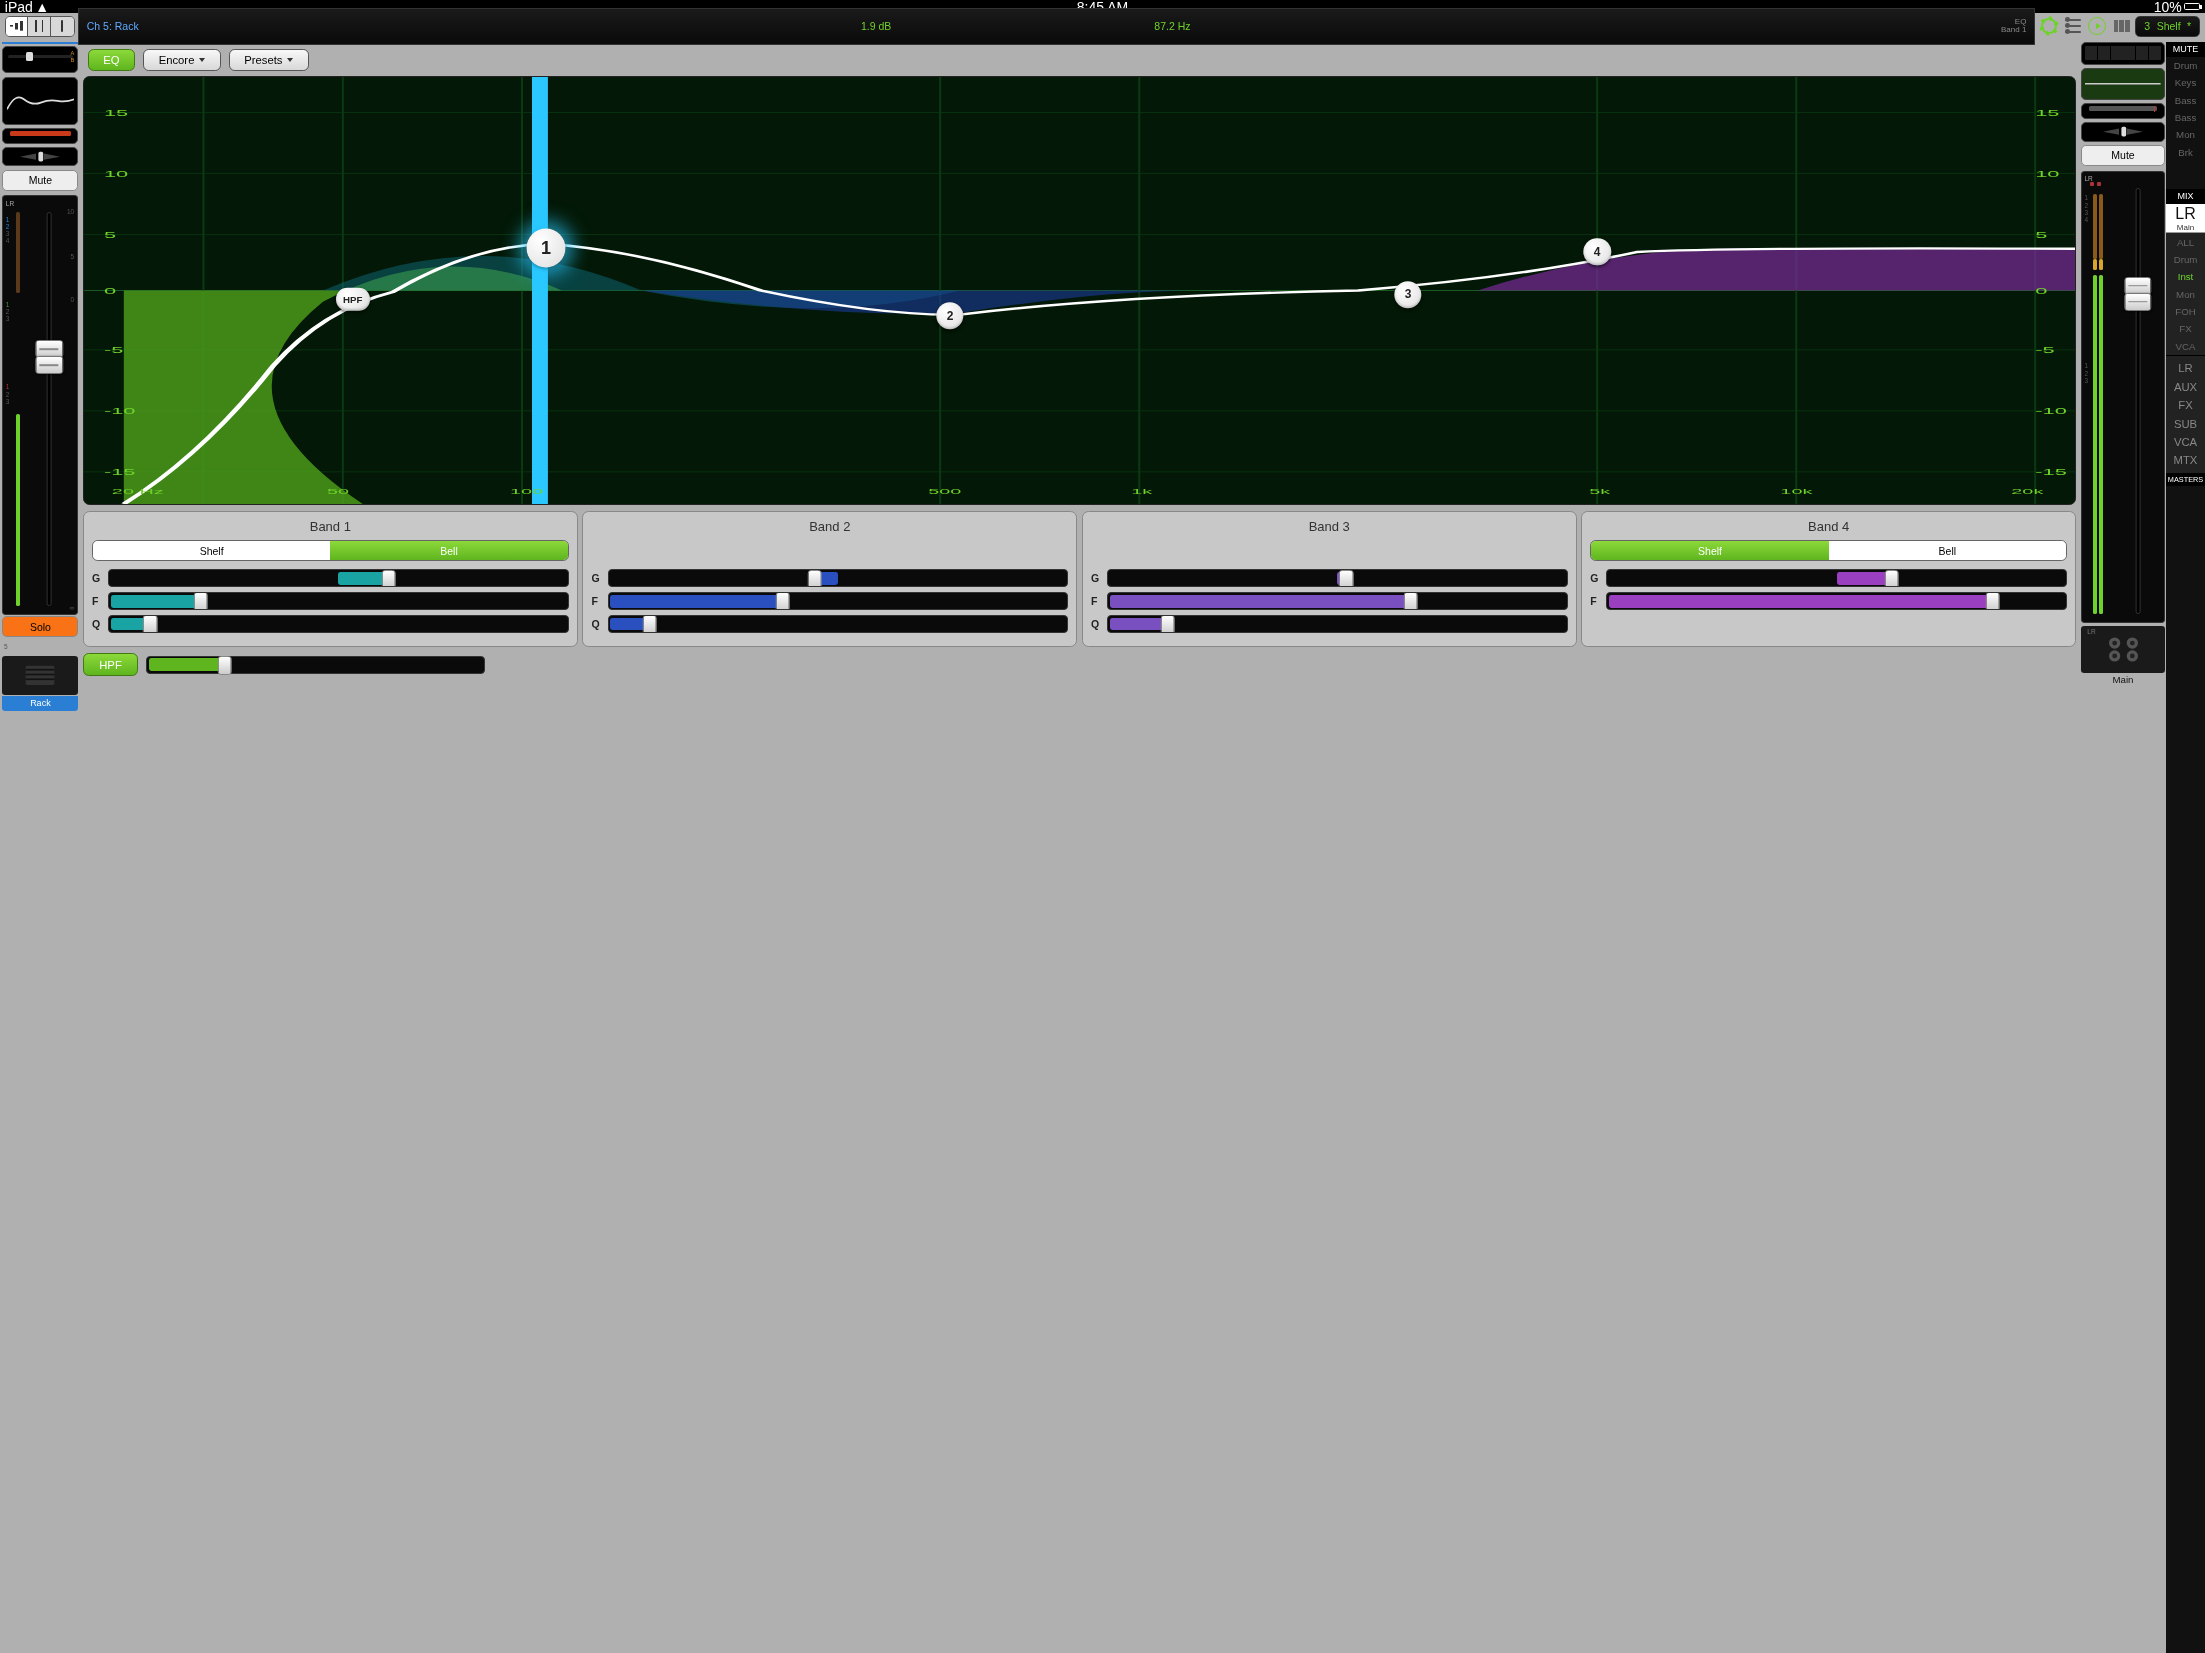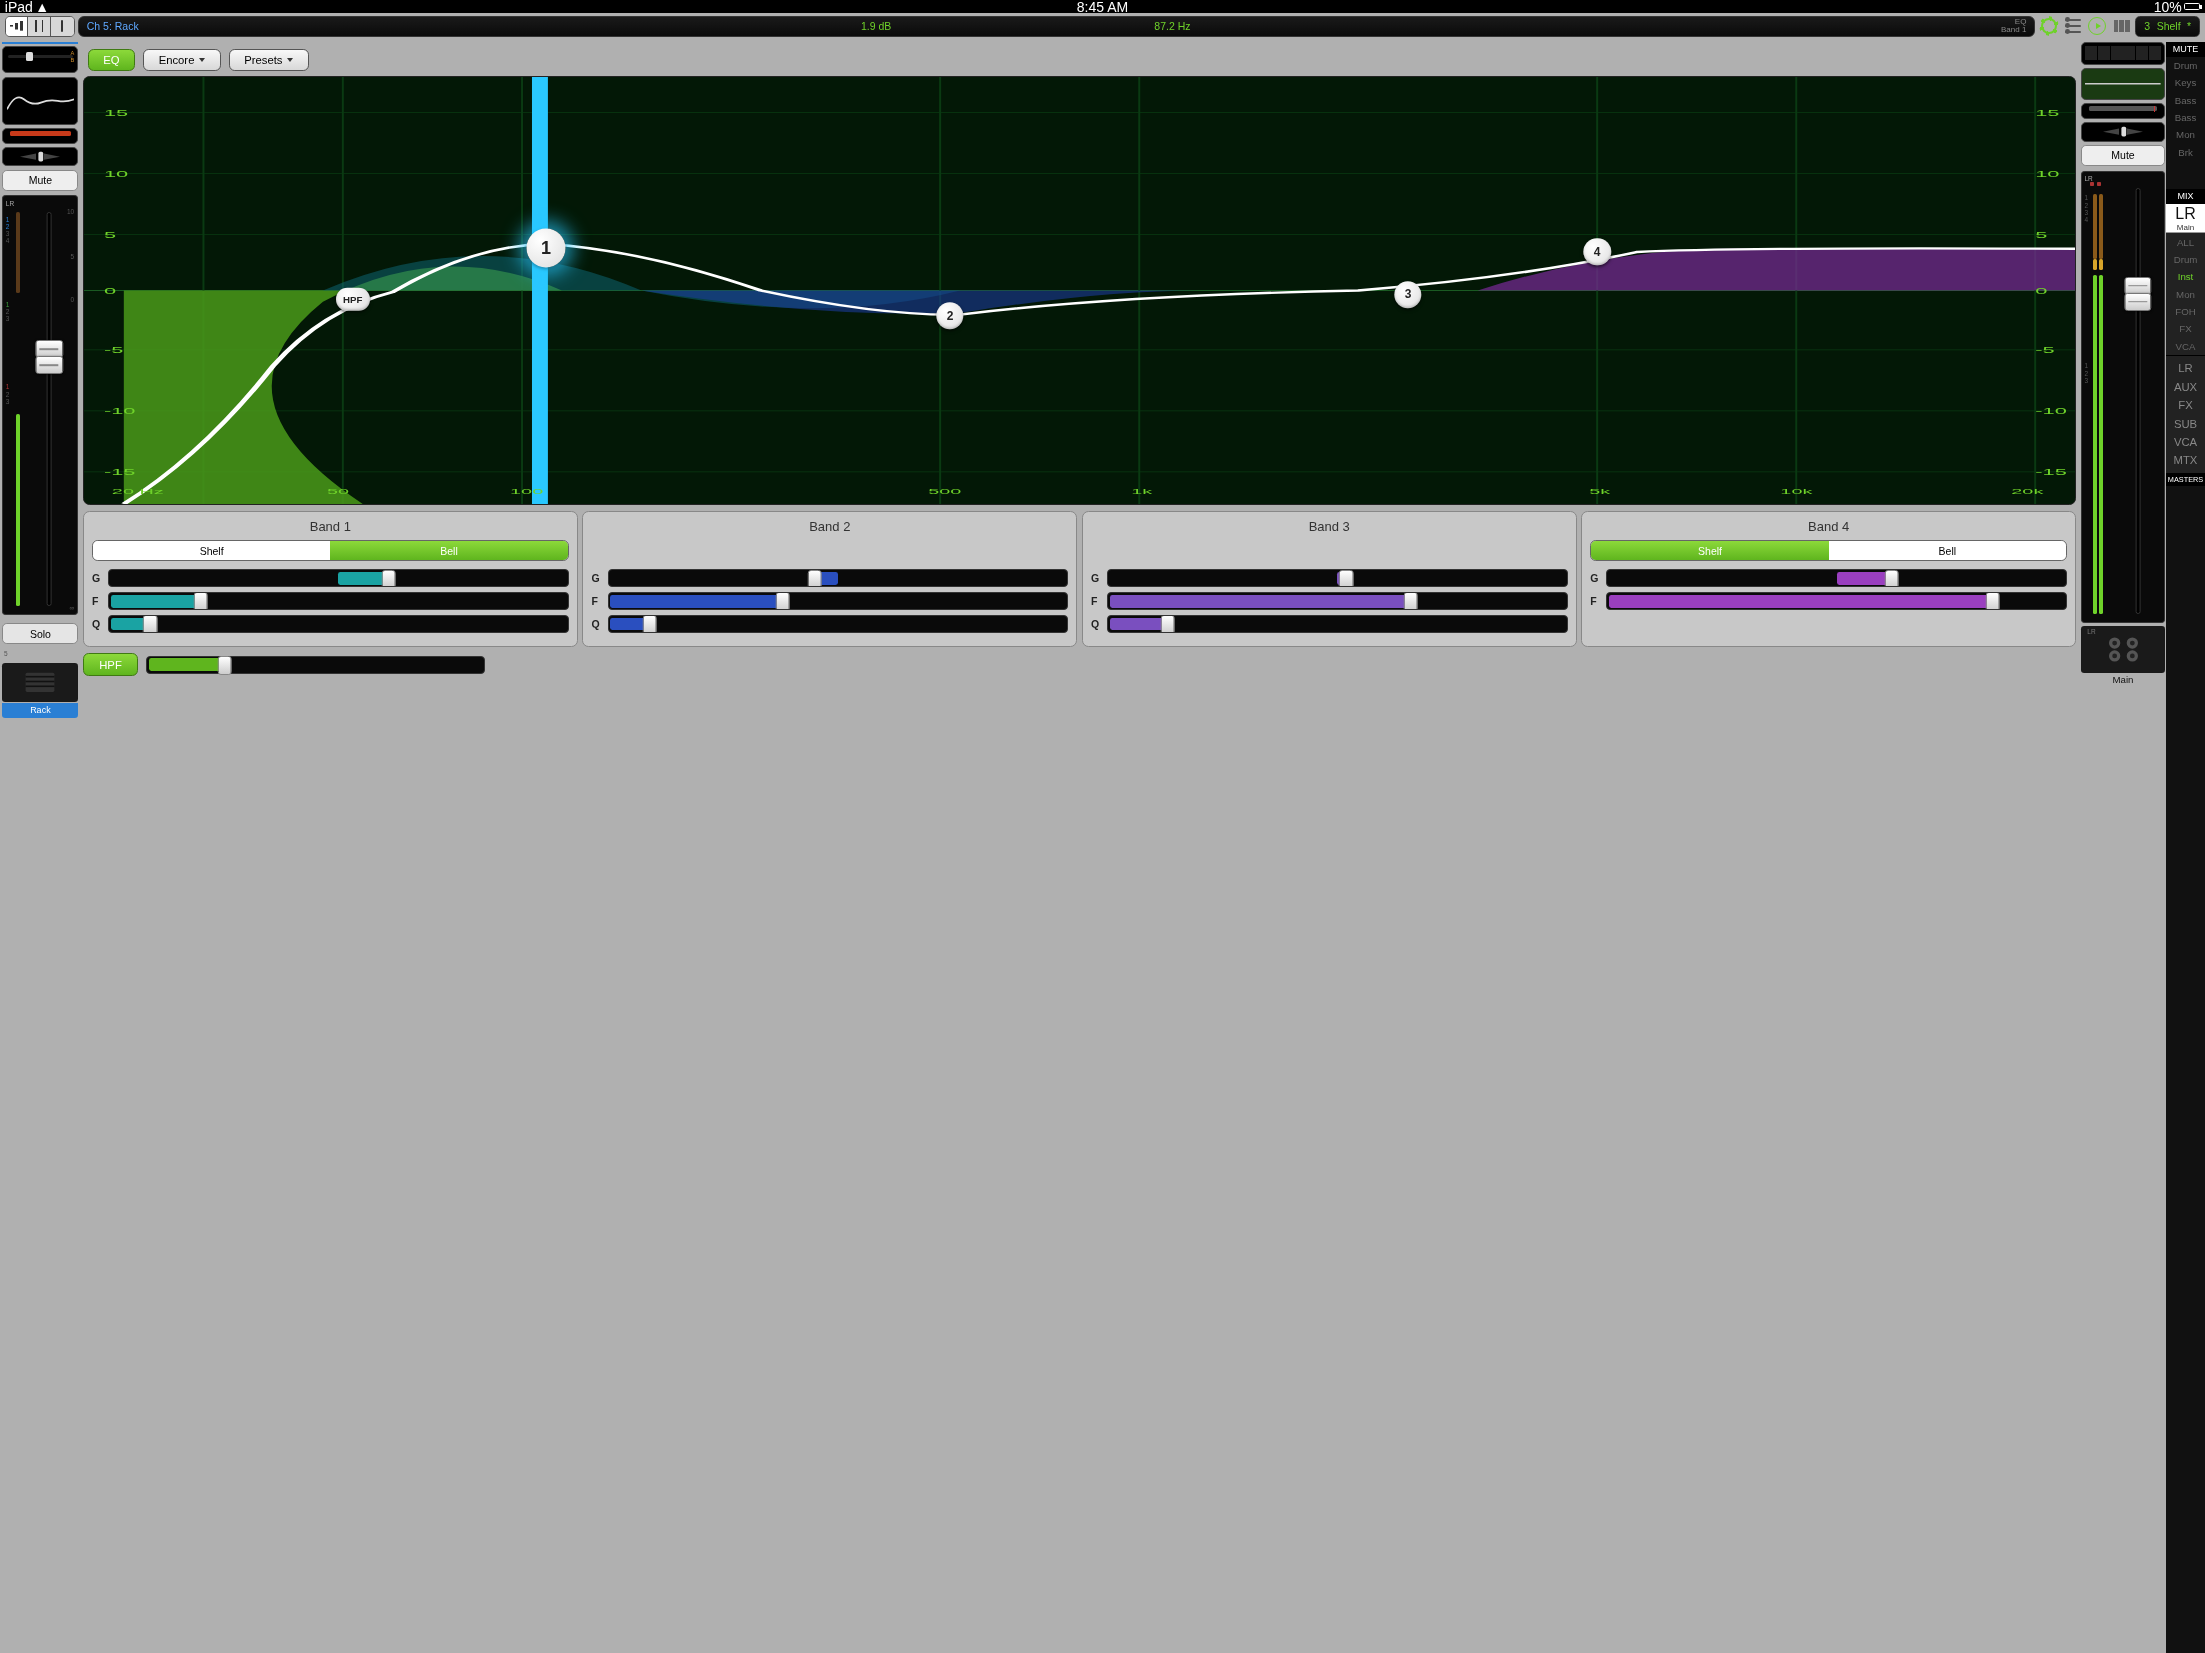--- a/index.html
+++ b/index.html
@@ -12,42 +12,42 @@
 .battery-icon { width:16px; height:7.3px; border:0.8px solid #fff; border-radius:1.6px; position:relative; }
 .battery-icon::after { content:""; position:absolute; right:-2.4px; top:1.6px; width:1.6px; height:3.2px; background:#fff; }
 .battery-fill { background:#fff; height:100%; width:100%; }
 
 
 .topbar { position:absolute; top:13px; left:0; right:0; height:26px; display:flex; align-items:center; gap:3.2px; padding:0 4.8px; }
 .tb-seg { display:flex; border:0.8px solid #555; border-radius:4.8px; overflow:hidden; height:21px; }
 .tb-seg > div { width:22.6px; display:flex; align-items:center; justify-content:center; border-right:0.8px solid #555; background:#d8d8d8; }
 .tb-seg > div:last-child { border-right:none; }
 .tb-seg > div.active { background:#fff; }
-.info-strip { flex:1; height:21px; background:linear-gradient(#1a1a1a,#0a0a0a); border:0.8px solid #333; border-radius:6px; display:flex; align-items:center; color:#5fa8ff; font-size:10.5px; padding:0 8px; position:relative; }
+.info-strip { flex:1; height:37px; background:linear-gradient(#1a1a1a,#0a0a0a); border:0.8px solid #333; border-radius:0; display:flex; align-items:center; color:#5fa8ff; font-size:10.5px; padding:0 8px; position:relative; }
 .info-strip .gain { position:absolute; left:40%; color:#6fd22a; }
 .info-strip .freq { position:absolute; left:55%; color:#6fd22a; }
 .info-strip .right { margin-left:auto; color:#888; font-size:8px; text-align:right; line-height:1; }
 .tb-icon { width:21px; height:21px; display:flex; align-items:center; justify-content:center; }
 .play-icon { width:18px; height:18px; border:1.6px solid #6fd22a; border-radius:50%; display:flex; align-items:center; justify-content:center; }
 .play-icon::before { content:""; border-left:5.7px solid #6fd22a; border-top:3.2px solid transparent; border-bottom:3.2px solid transparent; margin-left:1.6px; }
 .scene-box { height:21px; background:linear-gradient(#1a1a1a,#0a0a0a); border:0.8px solid #333; border-radius:4.8px; display:flex; align-items:center; gap:6.5px; padding:0 8px; font-size:10.5px; }
 .scene-box .num { color:#6fd22a; }
 .scene-box .name { color:#6fd22a; }
 .scene-box .mod { color:#6fd22a; }
 
 
 .left-col { position:absolute; left:2.4px; top:42px; width:76px; bottom:0; }
 .thumb-box { background:#000; border:0.8px solid #444; border-radius:4.8px; margin-bottom:3.2px; padding:3.2px; }
 .thumb-box.small { height:27.4px; }
 .thumb-box.eq-th { height:48px; display:flex; align-items:center; justify-content:center; }
 .thumb-box.comp-th { height:16px; padding:2.4px; }
 .mic-row { height:19.4px; background:#000; border-radius:4.8px; border:0.8px solid #444; margin-bottom:3.2px; display:flex; align-items:center; justify-content:center; }
 .mute-btn-sm { height:21px; background:#eee; border:0.8px solid #888; border-radius:4.8px; display:flex; align-items:center; justify-content:center; font-size:10.5px; margin-bottom:4.8px; }
 .meter-strip { background:#0a0a0a; border:0.8px solid #333; border-radius:3.2px; height:420px; padding:4.8px 3.2px; position:relative; }
-.solo-btn { height:21px; background:#e5e5e5; border:0.8px solid #888; border-radius:4.8px; display:flex; align-items:center; justify-content:center; font-size:10.5px; margin-top:8px; }
+.solo-btn { height:21px; background:#f97316; border:0.8px solid #888; border-radius:4.8px; display:flex; align-items:center; justify-content:center; font-size:10.5px; margin-top:1px; }
 .rack-chip { margin-top:3.2px; height:39px; background:#1a1a1a; border-radius:3.2px; display:flex; flex-direction:column; align-items:center; justify-content:center; gap:1.6px; }
 .rack-label { height:14.5px; background:#2a7fd4; color:#fff; font-size:9px; display:flex; align-items:center; justify-content:center; border-radius:0 0 3.2px 3.2px; margin-top:1.6px; }
 
 
 .center { position:absolute; left:83px; right:129px; top:42px; bottom:0; }
 .ctrl-row { display:flex; gap:8px; margin:6.5px 0 4.8px 4.8px; }
 .pill-btn { height:22.6px; border-radius:5.7px; padding:0 14.5px; display:flex; align-items:center; font-size:11.3px; border:0.8px solid #555; background:linear-gradient(#f8f8f8,#d8d8d8); gap:4.8px; }
 .pill-btn.green { background:linear-gradient(#8cd93a,#5fb51e); color:#fff; border-color:#3f7a12; font-weight:500; }
 .caret { width:0; height:0; border-left:3.2px solid transparent; border-right:3.2px solid transparent; border-top:4px solid #333; }
 

